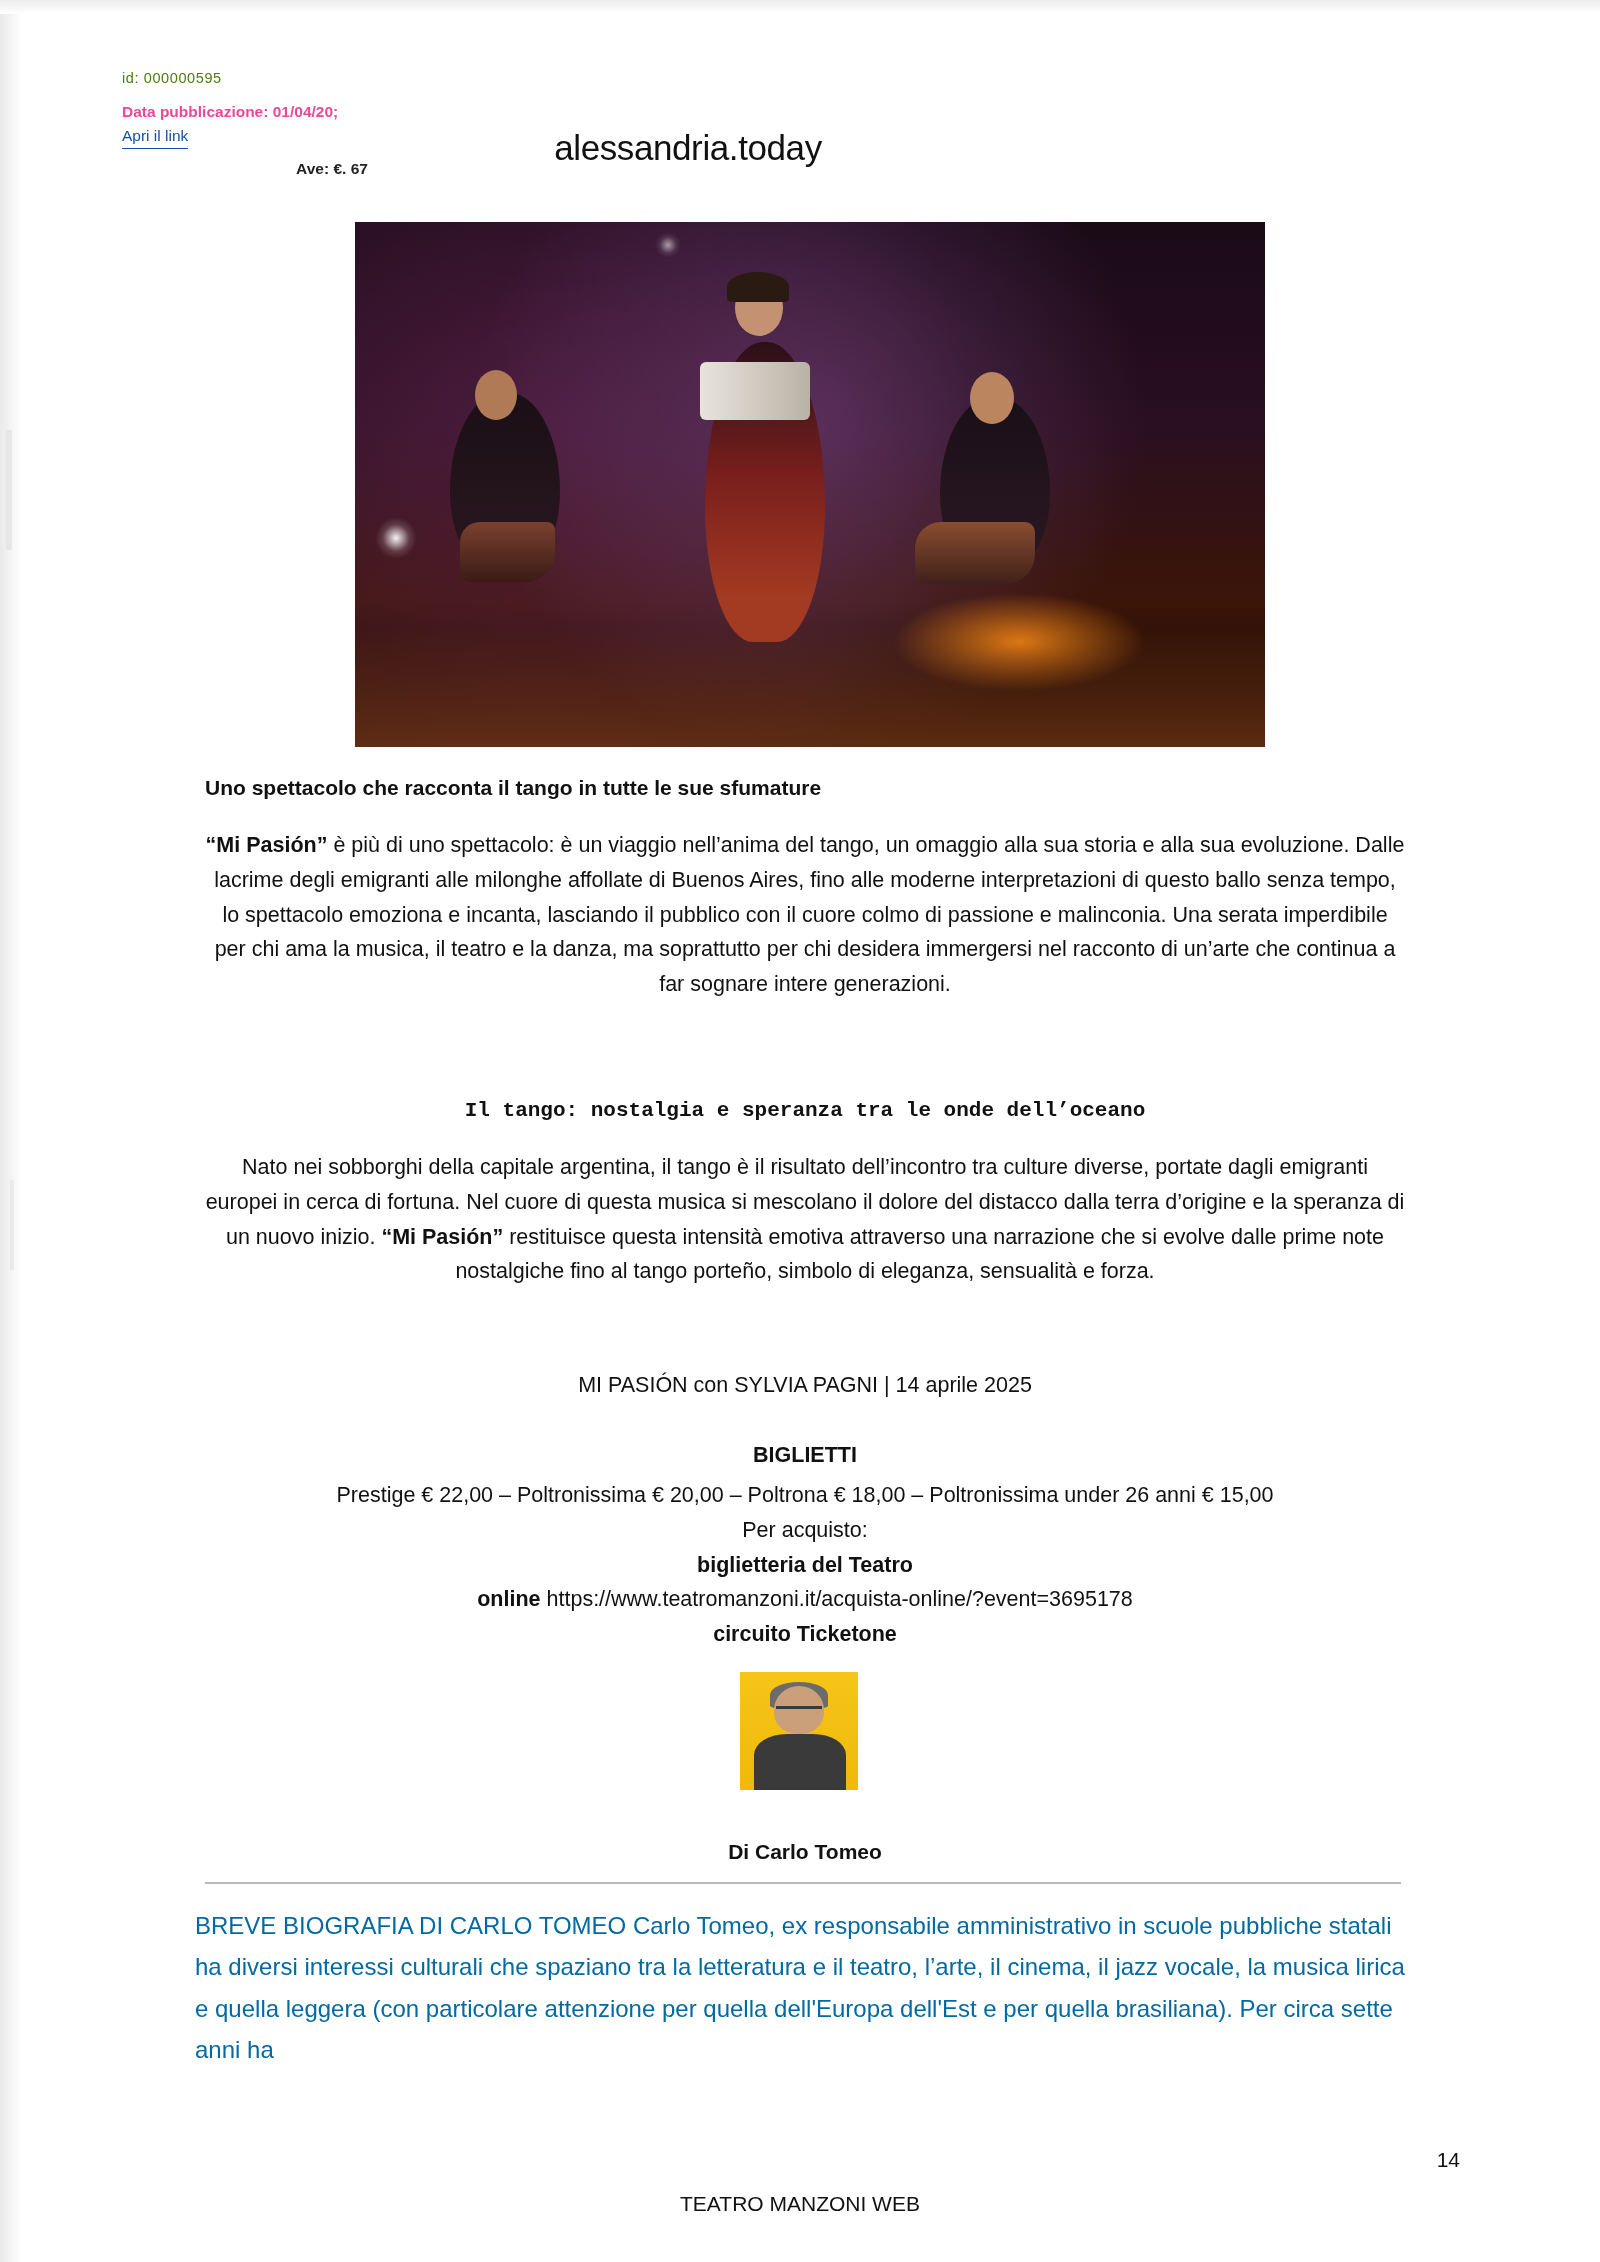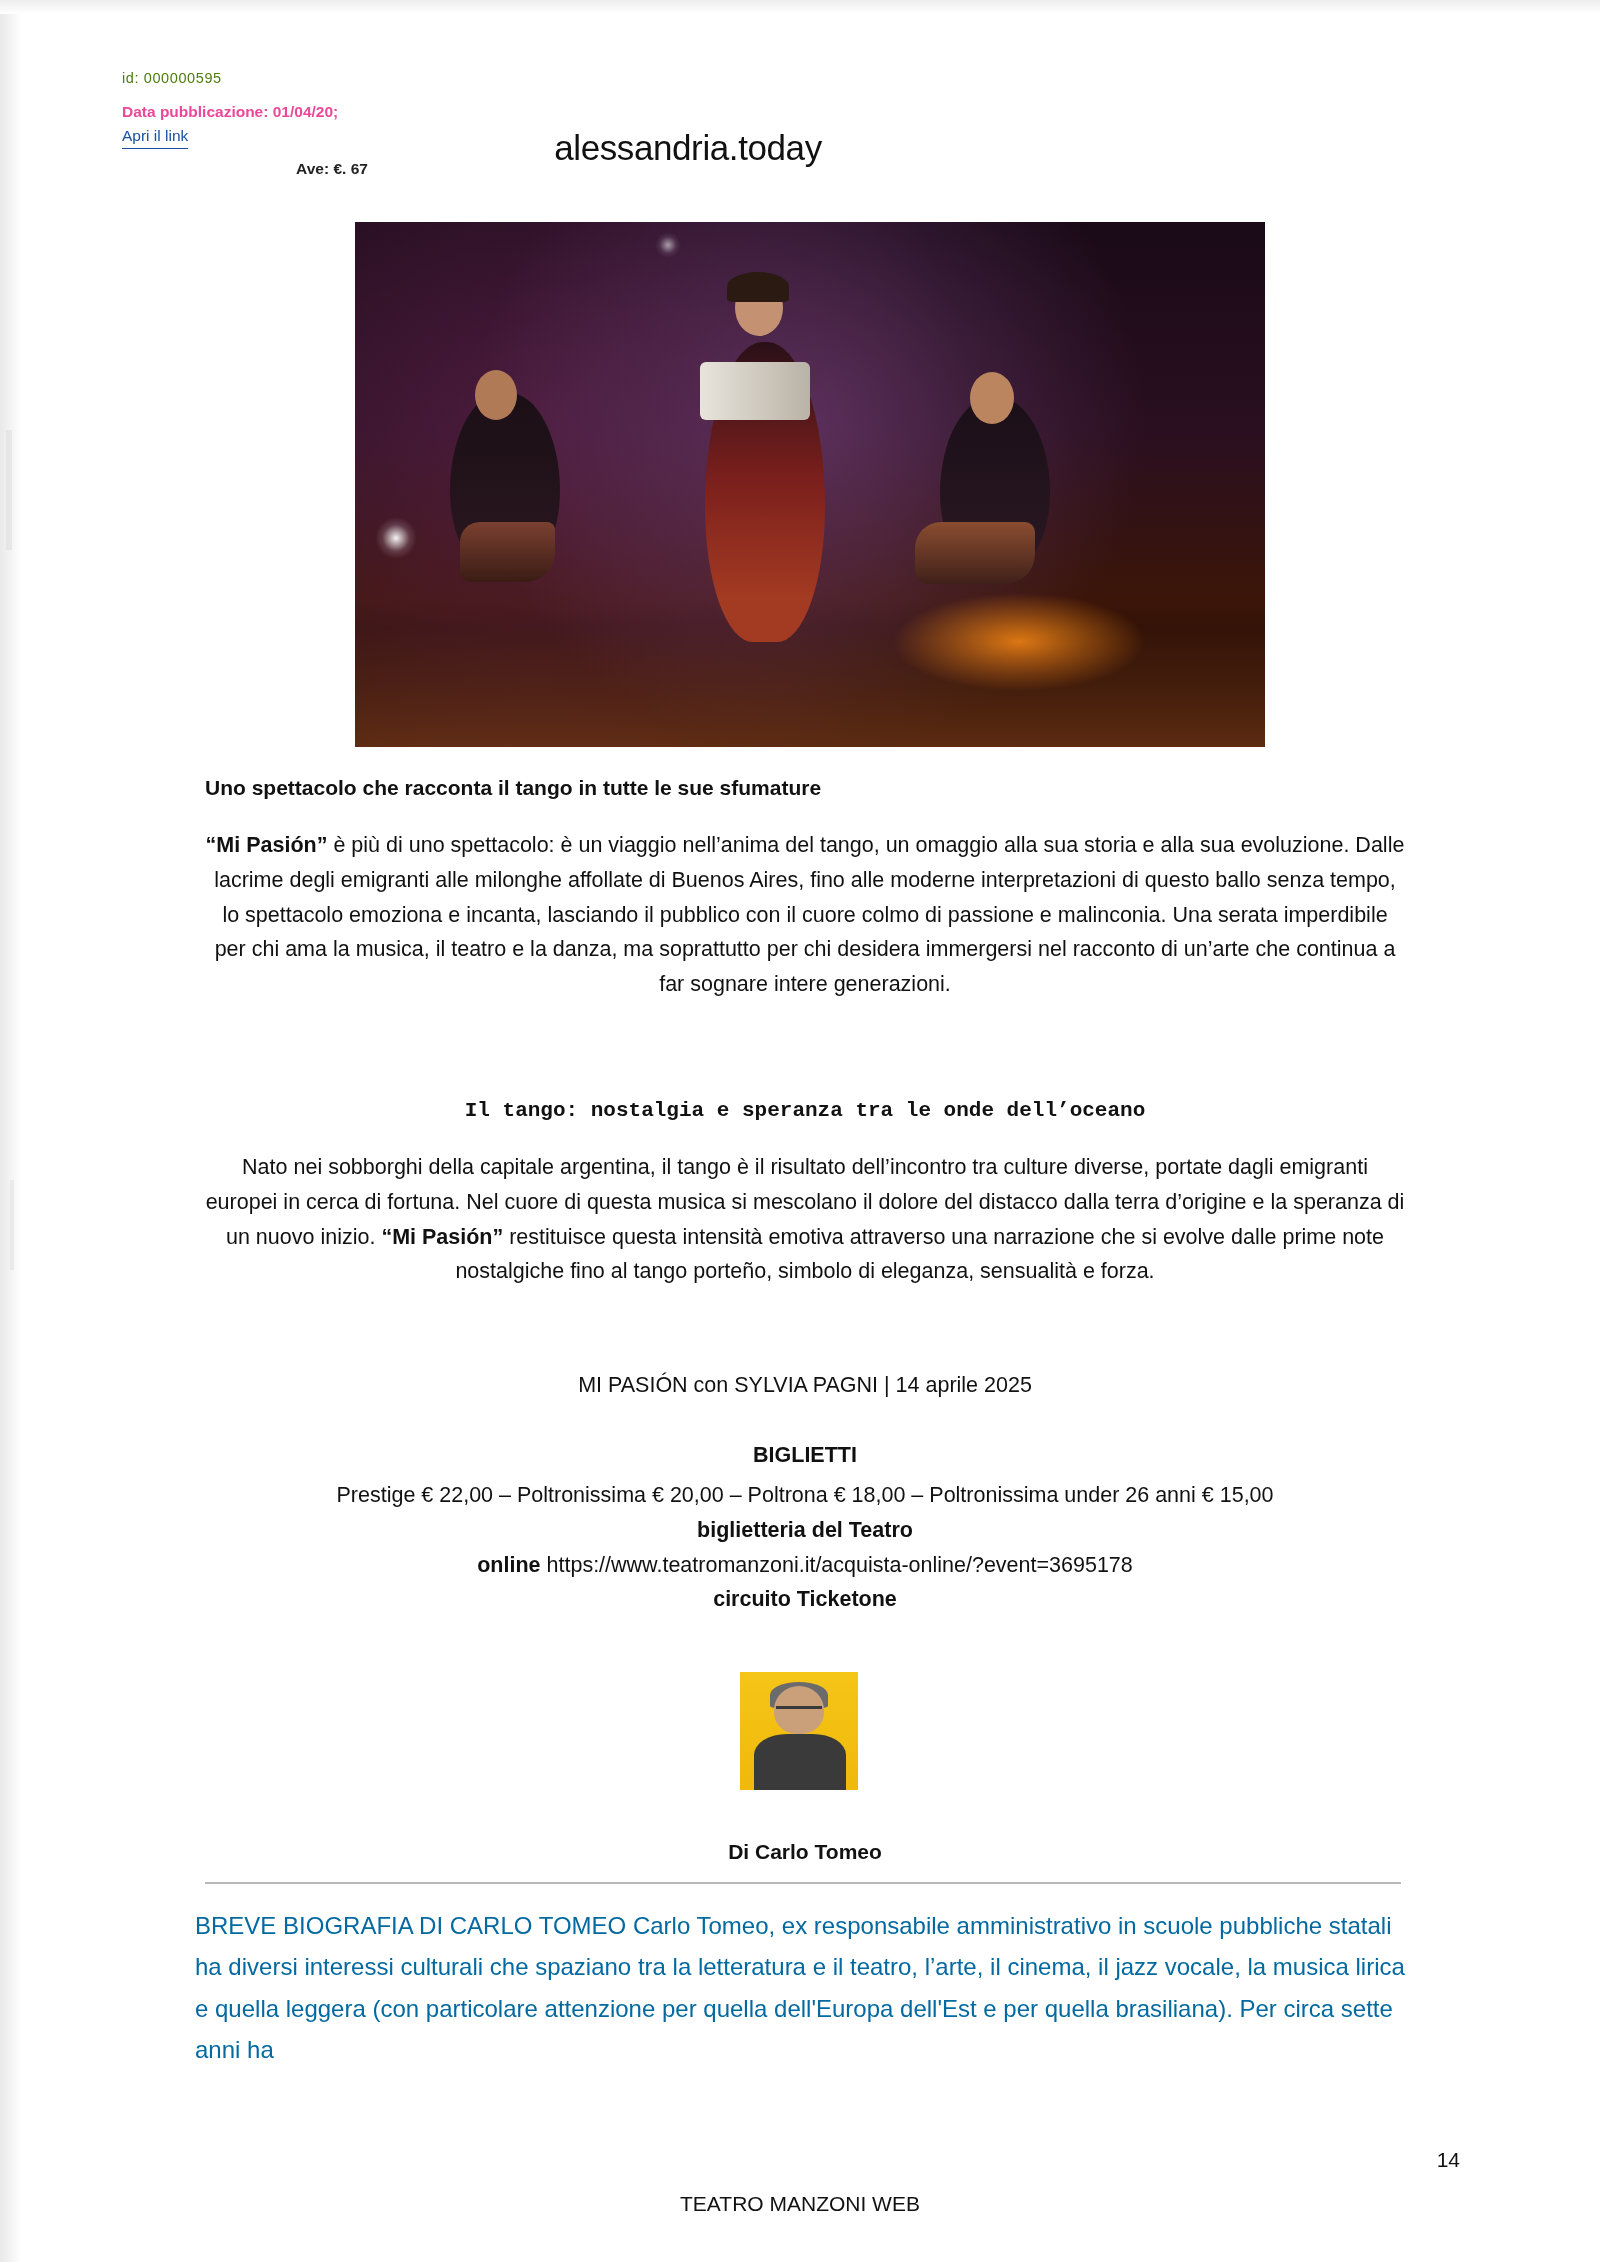--- a/index.html
+++ b/index.html
@@ -265,20 +265,21 @@
   <div class="body-text para2">
     <span>Nato nei sobborghi della capitale argentina, il tango è il risultato dell’incontro tra culture diverse, portate dagli emigranti europei in cerca di fortuna. Nel cuore di questa musica si mescolano il dolore del distacco dalla terra d’origine e la speranza di un nuovo inizio. </span><b>“Mi Pasión”</b><span> restituisce questa intensità emotiva attraverso una narrazione che si evolve dalle prime note nostalgiche fino al tango porteño, simbolo di eleganza, sensualità e forza.</span>
   </div>
 
   <div class="body-text line-credit">MI PASIÓN con SYLVIA PAGNI | 14 aprile 2025</div>
 
   <div class="body-text tickets-head">BIGLIETTI</div>
 
   <div class="body-text tickets-body">
     <div>Prestige € 22,00 – Poltronissima € 20,00 – Poltrona € 18,00 – Poltronissima under 26 anni € 15,00</div>
+    <div>Per acquisto:</div>
     <div style="font-weight:bold;">biglietteria del Teatro</div>
     <div>
       <b>online</b>
       <span>https://www.teatromanzoni.it/acquista-online/?event=3695178</span>
     </div>
     <div style="font-weight:bold;">circuito Ticketone</div>
   </div>
 
   <div class="avatar">
     <div class="av-hair"></div>

